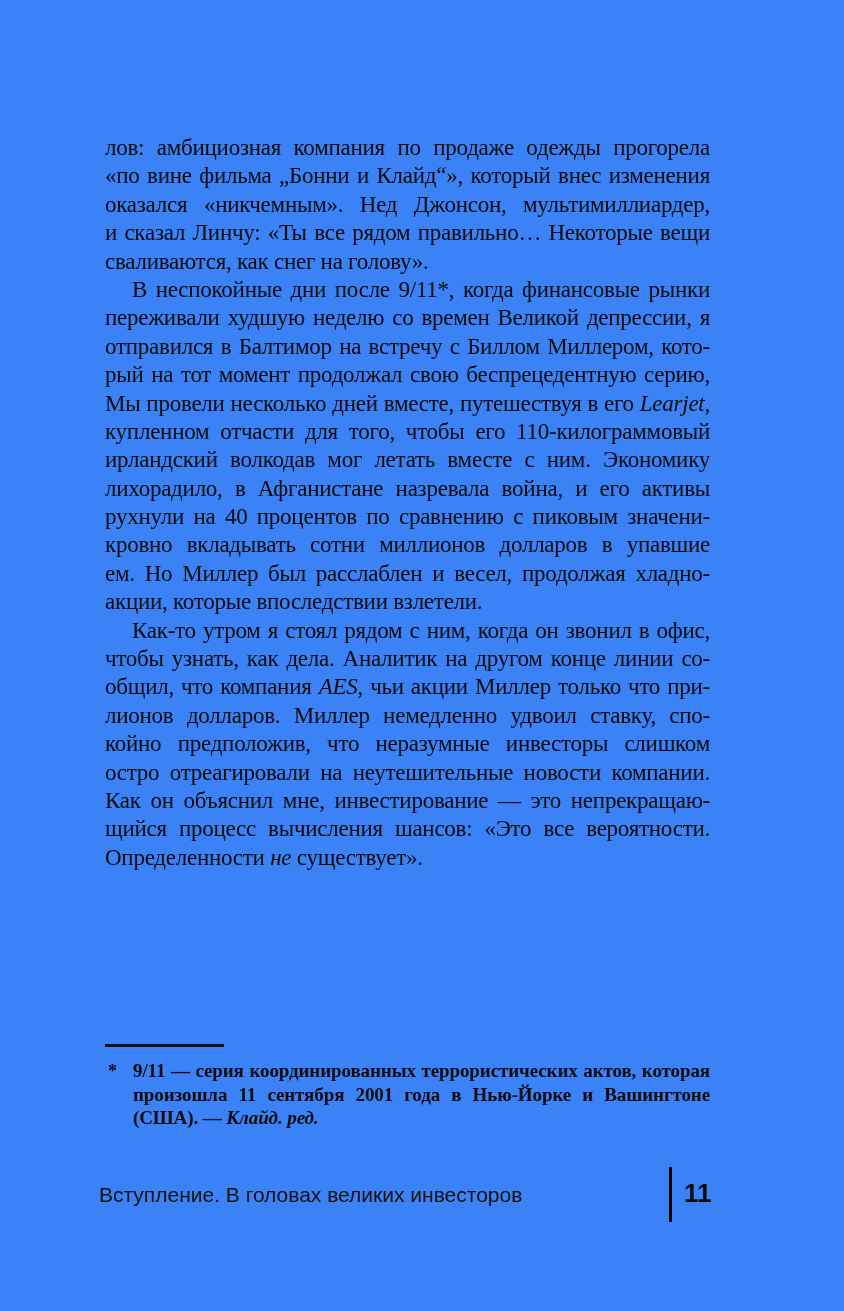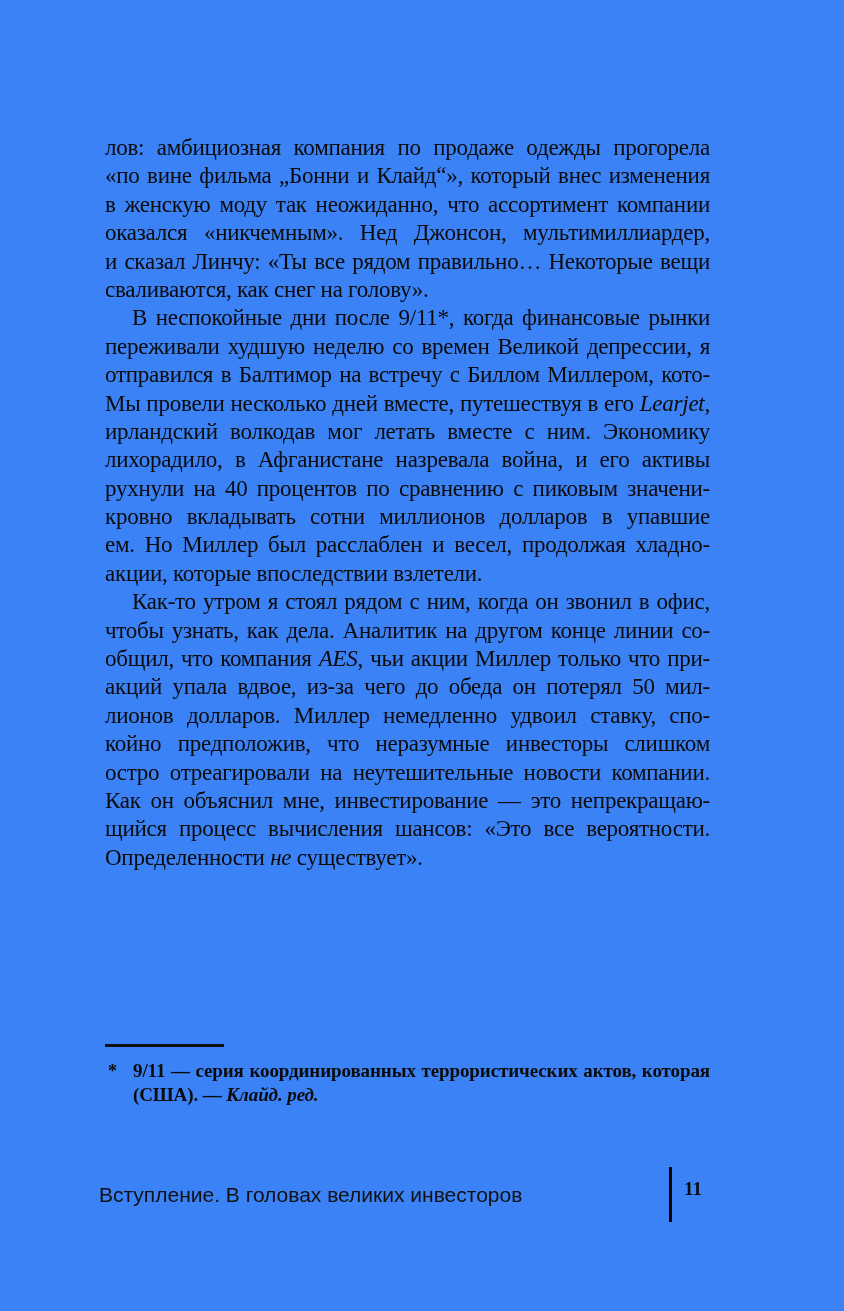--- a/index.html
+++ b/index.html
@@ -78,72 +78,73 @@
     left: 669px;
     top: 1167px;
     width: 3px;
     height: 55px;
     background: #000000;
   }
   .page-number {
     position: absolute;
     left: 684px;
     top: 1178px;
-    font-family: Liberation Serif, serif;
-    font-size: 19px;
+    font-family: Liberation Sans, sans-serif;
+    font-size: 26px;
     font-weight: 700;
     color: #0b0b0b;
   }
 </style>
 </head>
 <body>
 
 <div class="page">
 
   <main class="text-block" id="body-text">
       <div class="para">
         <div class="line"><span>лов: амбициозная компания по продаже одежды прогорела</span></div>
         <div class="line"><span>«по вине фильма „Бонни и Клайд“», который внес изменения</span></div>
-        <div class="line"><span>в женскую моду так неожиданно, что ассортимент компании</span></div>
         <div class="line"><span>оказался «никчемным». Нед Джонсон, мультимиллиардер,</span></div>
         <div class="line"><span>и сказал Линчу: «Ты все рядом правильно… Некоторые вещи</span></div>
         <div class="line last"><span>сваливаются, как снег на голову».</span></div>
       </div>
       <div class="para">
         <div class="line indent"><span>В неспокойные дни после 9/11*, когда финансовые рынки</span></div>
         <div class="line"><span>переживали худшую неделю со времен Великой депрессии, я</span></div>
         <div class="line"><span>отправился в Балтимор на встречу с Биллом Миллером, кото-</span></div>
+        <div class="line"><span>рый на тот момент продолжал свою беспрецедентную серию,</span></div>
         <div class="line"><span>Мы провели несколько дней вместе, путешествуя в его </span><span class="it">Learjet,</span></div>
+        <div class="line"><span>купленном отчасти для того, чтобы его 110-килограммовый</span></div>
         <div class="line"><span>ирландский волкодав мог летать вместе с ним. Экономику</span></div>
         <div class="line"><span>лихорадило, в Афганистане назревала война, и его активы</span></div>
         <div class="line"><span>рухнули на 40 процентов по сравнению с пиковым значени-</span></div>
         <div class="line"><span>кровно вкладывать сотни миллионов долларов в упавшие</span></div>
         <div class="line"><span>ем. Но Миллер был расслаблен и весел, продолжая хладно-</span></div>
         <div class="line last"><span>акции, которые впоследствии взлетели.</span></div>
       </div>
       <div class="para">
         <div class="line indent"><span>Как-то утром я стоял рядом с ним, когда он звонил в офис,</span></div>
         <div class="line"><span>чтобы узнать, как дела. Аналитик на другом конце линии со-</span></div>
         <div class="line"><span>общил, что компания </span><span class="it">AES</span><span>, чьи акции Миллер только что при-</span></div>
-        <div class="line"><span>акций упала вдвое, из-за чего до обеда он потерял 50 мил-</span></div>
         <div class="line"><span>лионов долларов. Миллер немедленно удвоил ставку, спо-</span></div>
         <div class="line"><span>койно предположив, что неразумные инвесторы слишком</span></div>
         <div class="line"><span>остро отреагировали на неутешительные новости компании.</span></div>
         <div class="line"><span>Как он объяснил мне, инвестирование — это непрекращаю-</span></div>
         <div class="line"><span>щийся процесс вычисления шансов: «Это все вероятности.</span></div>
         <div class="line last"><span>Определенности </span><span class="it">не</span><span> существует».</span></div>
       </div>
     </main>
 
   <div class="footnote-divider"></div>
 
   <aside class="footnote">
     <span class="fn-marker">*</span>
     <div class="fn-lines" id="footnote-lines">
         <div class="line"><span>9/11 — серия координированных террористических актов, которая</span></div>
+        <div class="line"><span>произошла 11 сентября 2001 года в Нью-Йорке и Вашингтоне</span></div>
         <div class="line last"><span>(США). — </span><span class="it">Клайд. ред.</span></div>
       </div>
   </aside>
 
   <footer class="page-footer">
     <span class="footer-title">Вступление. В головах великих инвесторов</span>
     <span class="footer-bar"></span>
     <span class="page-number">11</span>
   </footer>
 

